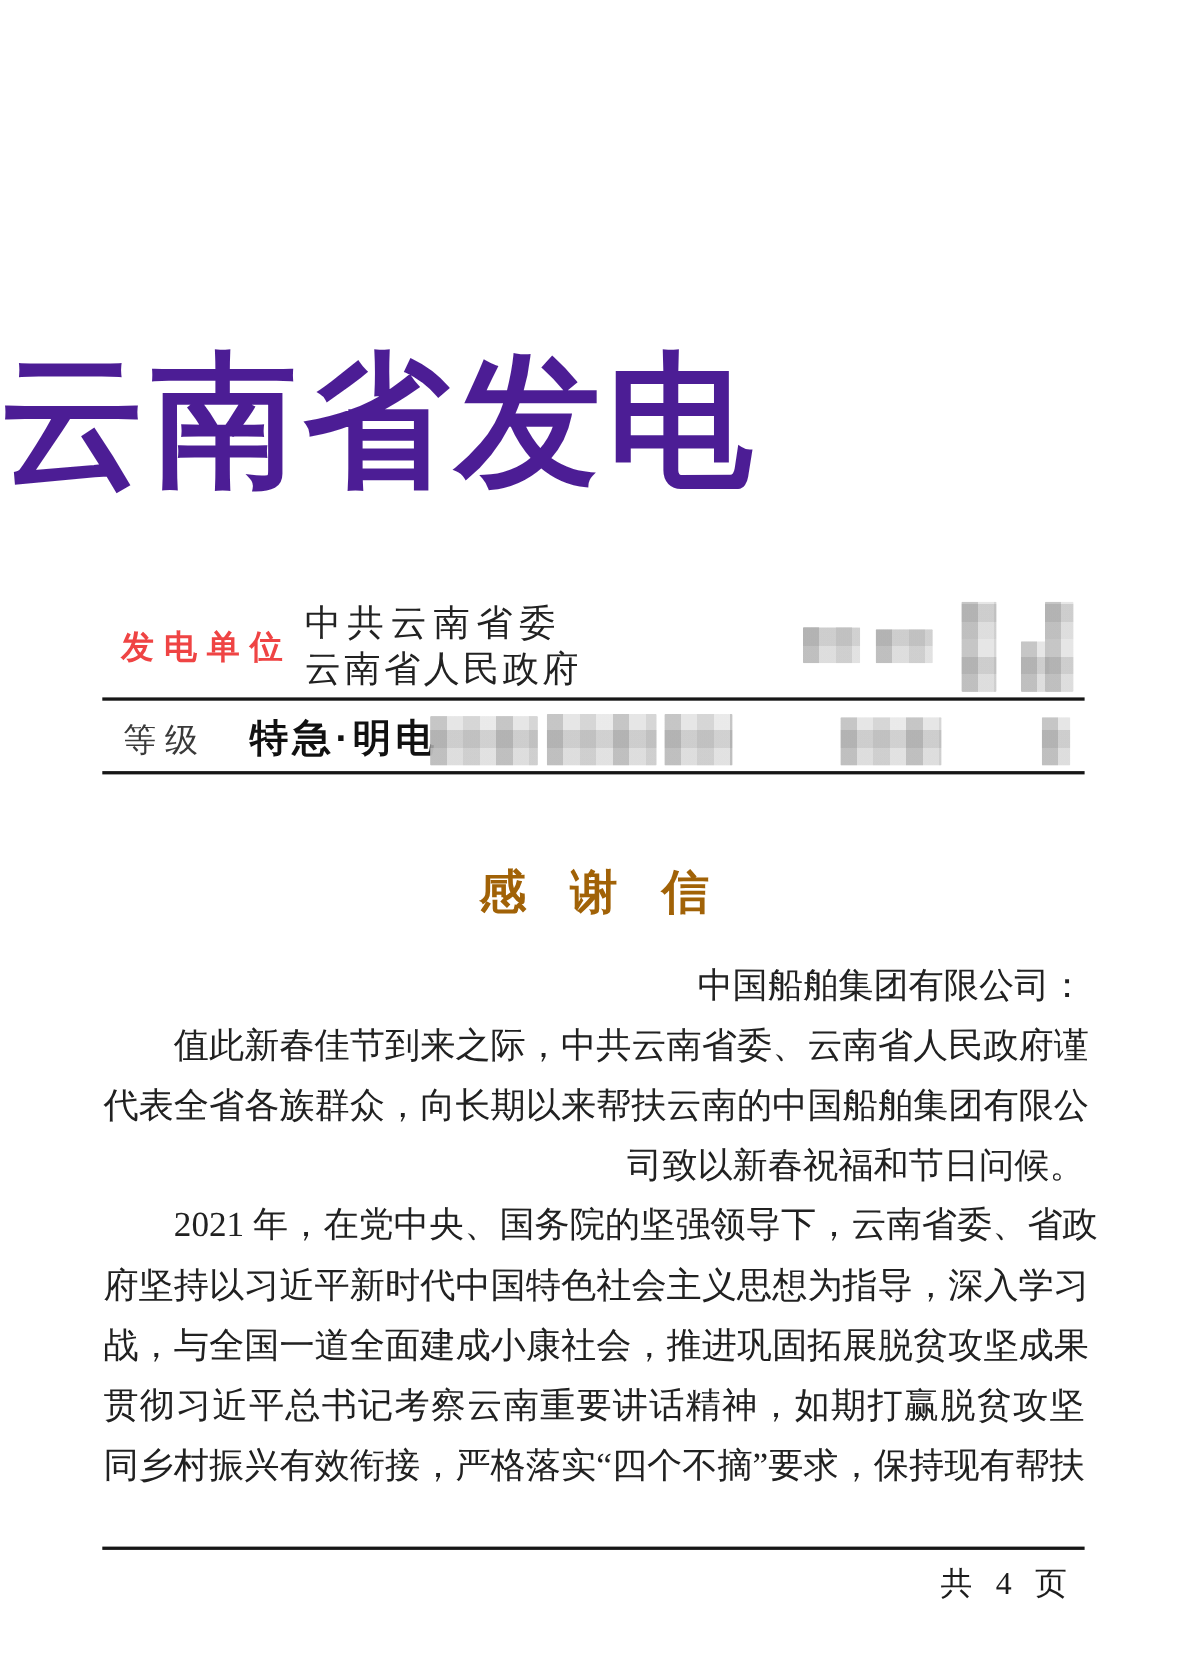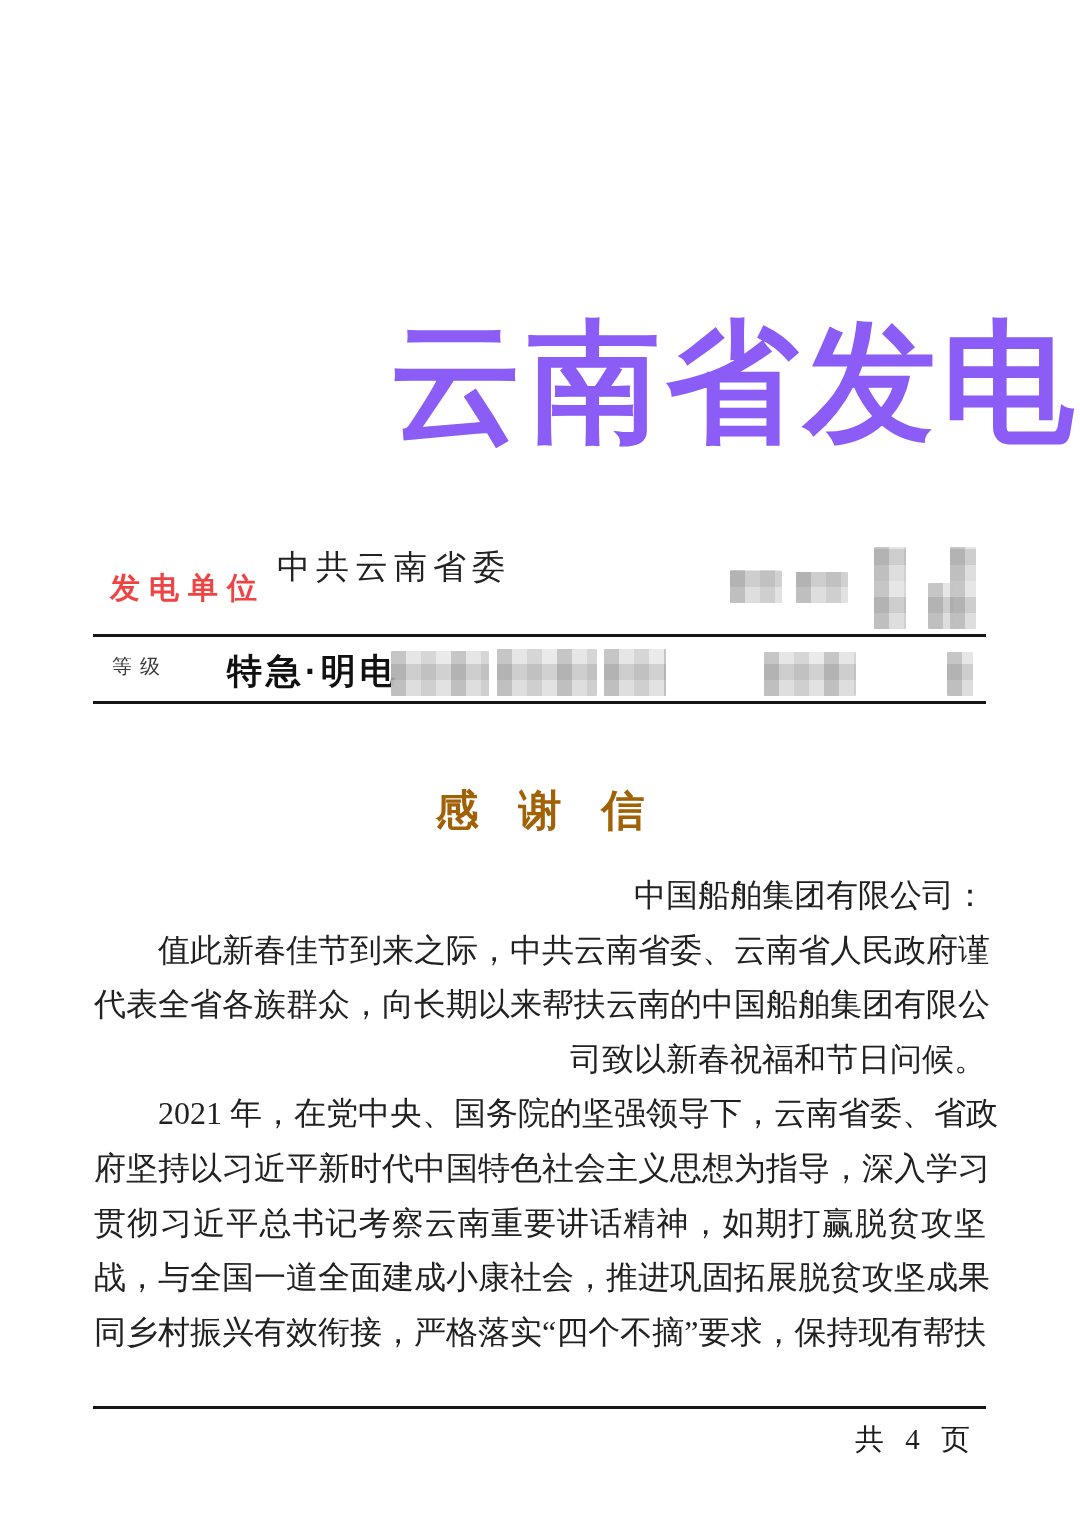--- a/index.html
+++ b/index.html
@@ -13,25 +13,25 @@
     color: #1c1c1c;
   }
 
   
   .doc-title {
     position: absolute;
     top: 295px;
     left: 0;
     width: 100%;
     margin: 0;
-    text-align: right;
+    text-align: left;
     font-size: 132px;
     font-weight: 700;
     letter-spacing: 6px;
-    color: #8b5cf6;
+    color: #4c1d95;
     font-family: Liberation Serif, serif;
     white-space: nowrap;
   }
 
   
   .sender-label {
     position: absolute;
     left: 110px;
     top: 568px;
     font-size: 30px;
@@ -57,21 +57,21 @@
     border-top: 3px solid #161616;
   }
   .rule-1 { top: 634px; }
   .rule-2 { top: 701px; }
   .rule-footer { top: 1406px; }
 
   .grade-label {
     position: absolute;
     left: 112px;
     top: 653px;
-    font-size: 20px;
+    font-size: 30px;
     letter-spacing: 8px;
     color: #3a3a3a;
   }
   .grade-value {
     position: absolute;
     left: 186px;
     top: 648px;
     font-size: 35px;
     font-weight: 700;
     letter-spacing: 4px;
@@ -155,20 +155,21 @@
 </head>
 <body>
 
 <div class="page">
 
   <h1 class="doc-title">云南省发电</h1>
 
   <div class="sender-label">发电单位</div>
   <div class="sender-values">
     <div class="sender-line-1">中共云南省委</div>
+    <div class="sender-line-2">云南省人民政府</div>
   </div>
 
   <div class="redact r-a1"></div>
   <div class="redact r-a2"></div>
   <div class="redact r-b1"></div>
   <div class="redact r-b2"></div>
   <div class="redact r-b3"></div>
 
   <div class="rule rule-1"></div>
 
@@ -185,21 +186,21 @@
 
   <h2 class="letter-title">感谢信</h2>
 
   <div class="letter-body">
     <div class="line noj">中国船舶集团有限公司：</div>
     <div class="line ind">值此新春佳节到来之际，中共云南省委、云南省人民政府谨</div>
     <div class="line">代表全省各族群众，向长期以来帮扶云南的中国船舶集团有限公</div>
     <div class="line noj">司致以新春祝福和节日问候。</div>
     <div class="line ind">2021 年，在党中央、国务院的坚强领导下，云南省委、省政</div>
     <div class="line">府坚持以习近平新时代中国特色社会主义思想为指导，深入学习</div>
+    <div class="line">战，与全国一道全面建成小康社会，推进巩固拓展脱贫攻坚成果</div>
     <div class="line">贯彻习近平总书记考察云南重要讲话精神，如期打赢脱贫攻坚</div>
-    <div class="line">战，与全国一道全面建成小康社会，推进巩固拓展脱贫攻坚成果</div>
     <div class="line">同乡村振兴有效衔接，严格落实“四个不摘”要求，保持现有帮扶</div>
   </div>
 
   <div class="rule rule-footer"></div>
   <div class="page-count">共 4 页</div>
 
 </div>
 
 </body></html>

